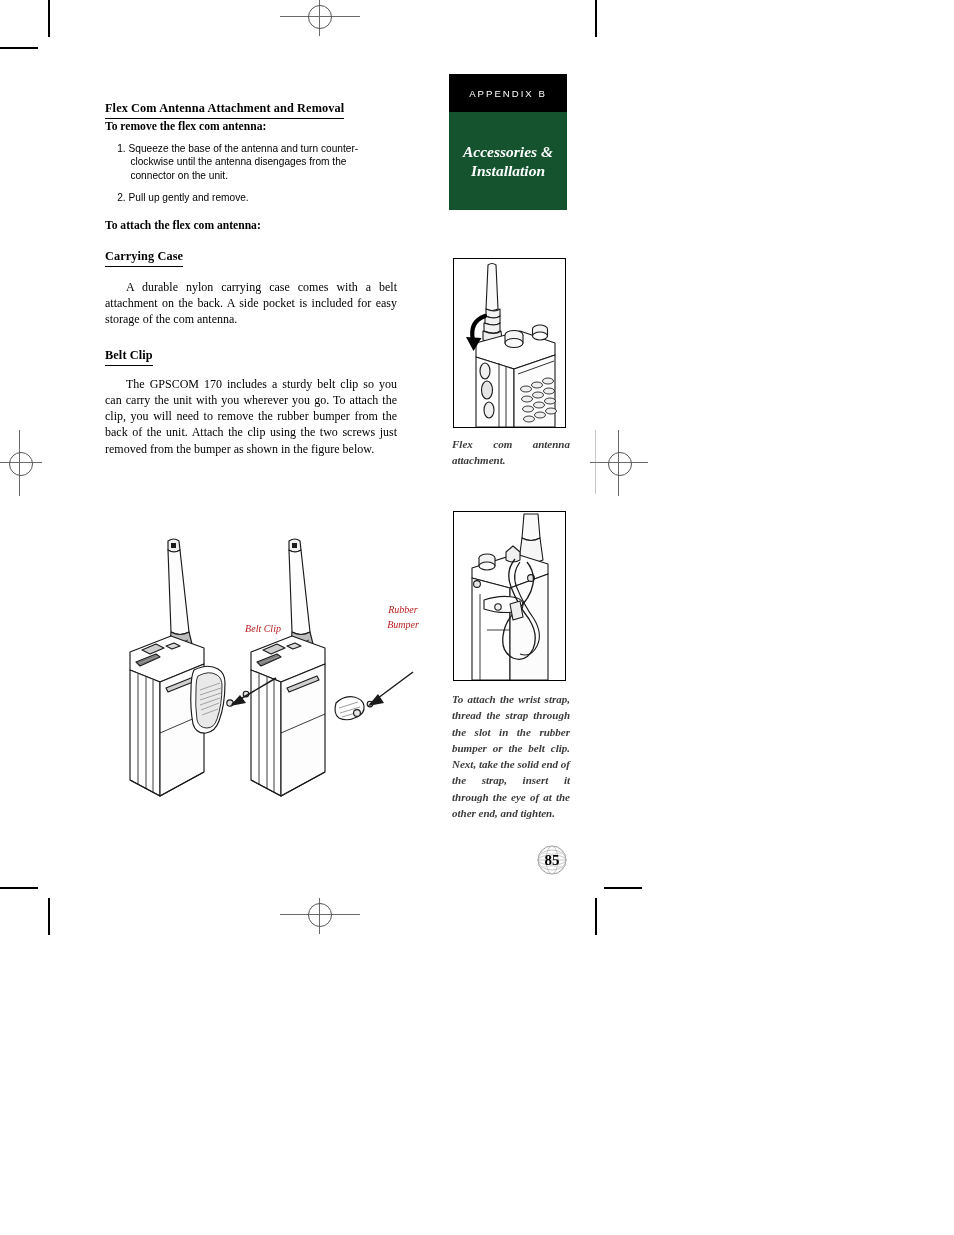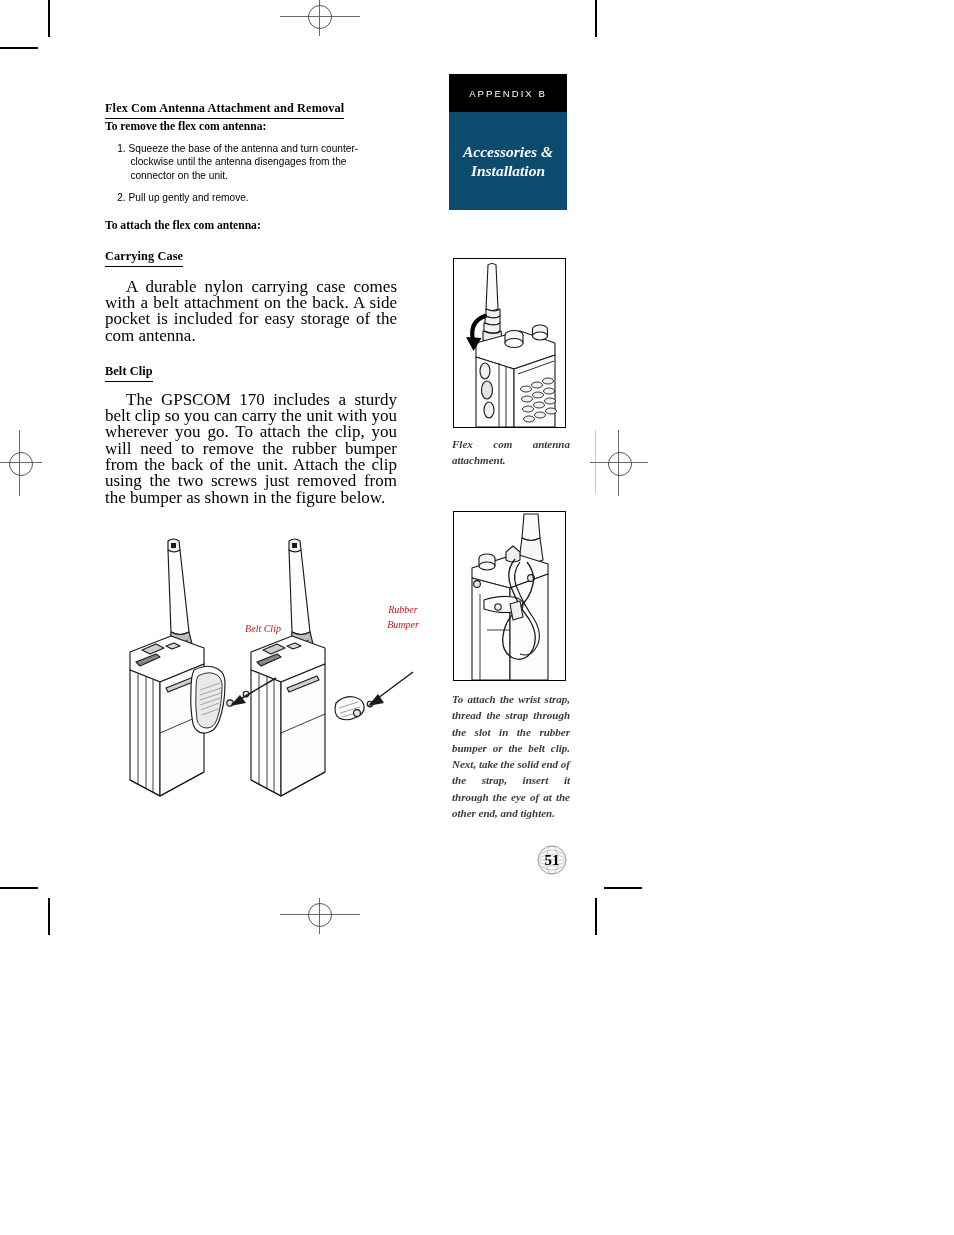--- a/index.html
+++ b/index.html
@@ -71,21 +71,21 @@
     padding-left: 27px;
     text-indent: -14px;
     font-stretch: condensed;
     transform: scaleX(0.94);
     transform-origin: left center;
   }
   ol.steps li:last-child { margin-bottom: 0; }
 
   p.body {
     font-family: "Liberation Serif", serif;
-    font-size: 17px;
+    font-size: 12px;
     line-height: 16.3px;
     text-align: justify;
     margin: 0;
     text-indent: 21px;
   }
 
   
   .appendix-bar {
     position: absolute;
     left: 449px;
@@ -103,21 +103,21 @@
     font-size: 9.6px;
     letter-spacing: 2.0px;
     font-weight: 500;
   }
   .appendix-title {
     position: absolute;
     left: 449px;
     top: 112px;
     width: 118px;
     height: 98px;
-    background: #0c4a6e;
+    background: #14532d;
     color: #fff;
     display: flex;
     align-items: center;
     justify-content: center;
     text-align: center;
   }
   .appendix-title span {
     font-family: "Liberation Serif", serif;
     font-style: italic;
     font-weight: bold;
@@ -464,16 +464,16 @@
         <ellipse cx="20" cy="20" rx="14" ry="5"></ellipse>
         <ellipse cx="20" cy="20" rx="14" ry="10"></ellipse>
         <ellipse cx="20" cy="20" rx="6" ry="14"></ellipse>
         <path d="M6 20 L34 20"></path>
       </g>
       <g stroke="#cfcfcf" stroke-width="0.7" fill="none">
         <path d="M8 12 q12 4 24 0"></path>
         <path d="M8 28 q12 -4 24 0"></path>
       </g>
     </svg>
-    <div class="num">51</div>
+    <div class="num">85</div>
   </div>
 
 </div>
 
 </body></html>

